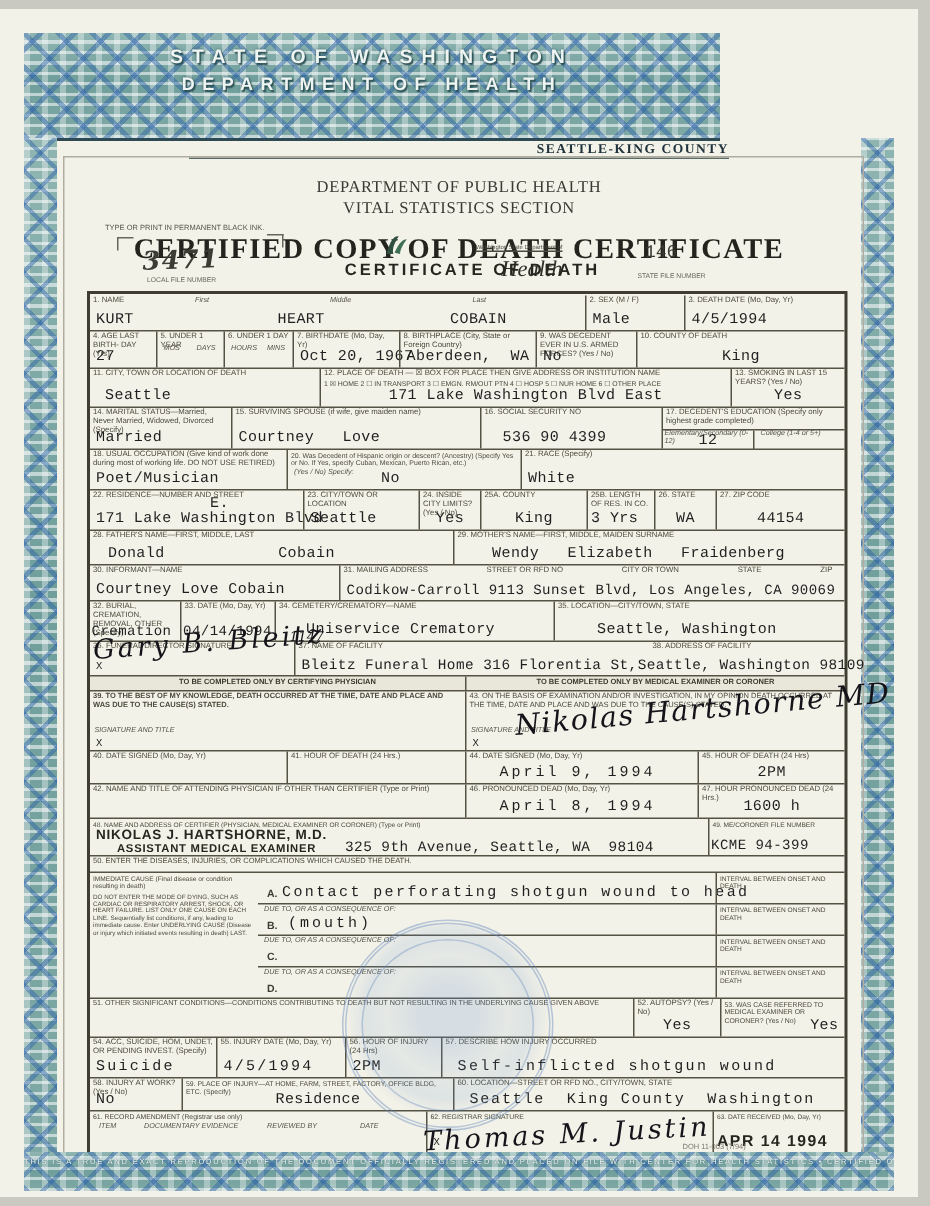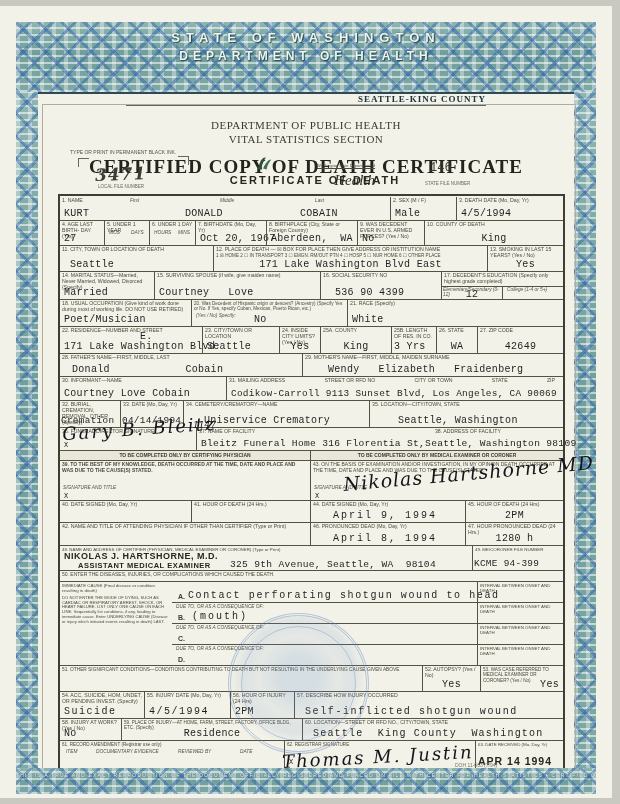--- a/index.html
+++ b/index.html
@@ -7,21 +7,21 @@
   .paper{position:absolute;left:0;top:6px;width:612px;height:792px;background:#f3f2e8;}
   
   .guil{
     background:
       repeating-linear-gradient(45deg, rgba(43,98,168,.45) 0 3px, transparent 3px 16px),
       repeating-linear-gradient(-45deg, rgba(43,98,168,.45) 0 3px, transparent 3px 16px),
       repeating-linear-gradient(0deg, rgba(255,255,255,.55) 0 2px, transparent 2px 7px),
       repeating-linear-gradient(90deg, rgba(255,255,255,.35) 0 4px, transparent 4px 12px),
       linear-gradient(#8fb5b1,#6f9e9b 45%,#7fa9a5);
   }
-  .banner{position:absolute;left:16px;top:16px;width:580px;height:70px;border-bottom:2px solid #2e4a55;}
+  .banner{position:absolute;left:16px;top:16px;width:464px;height:70px;border-bottom:2px solid #2e4a55;}
   .banner-text{position:absolute;left:0;right:0;top:8px;text-align:center;color:#eef4f2;font-weight:bold;letter-spacing:6px;font-size:13px;text-shadow:0 0 2px #30595c,1px 1px 1px #24484c;}
   .banner-text .l2{font-size:12px;letter-spacing:5px;margin-top:4px;}
   .county{position:absolute;left:0;right:0;top:88px;text-align:right;font-family:"Liberation Serif",serif;font-weight:bold;font-size:9px;letter-spacing:1px;color:#20323c;border-bottom:1px solid #5a6a66;width:360px;margin:0 auto;padding-bottom:1px;}
   .sideL{position:absolute;left:16px;top:86px;width:22px;height:680px;}
   .sideR{position:absolute;left:574px;top:86px;width:22px;height:680px;}
   .bottomband{position:absolute;left:16px;top:762px;width:580px;height:26px;}
   .microtext{position:absolute;left:0;right:0;top:4px;text-align:center;font-size:5px;color:#f0f5f3;letter-spacing:1.2px;text-shadow:0 0 1px #2c5558;white-space:nowrap;overflow:hidden;}
   .innerline{position:absolute;left:42px;top:98px;width:532px;height:664px;border:1px solid #b0ada0;pointer-events:none;}
   
   .dept{position:absolute;left:0;right:0;top:112px;text-align:center;font-family:"Liberation Serif",serif;font-size:11px;letter-spacing:.5px;color:#3a3a34;line-height:1.3;}
@@ -107,21 +107,21 @@
 
     <div class="seal"></div>
 
     <div class="row" style="height:24px">
       <div class="c" style="flex:0 0 330px">
         <i class="lbl">1. NAME</i>
         <i class="sub" style="left:70px;top:1px">First</i>
         <i class="sub" style="left:160px;top:1px">Middle</i>
         <i class="sub" style="left:255px;top:1px">Last</i>
         <b class="val" style="left:4px">KURT</b>
-        <b class="val" style="left:125px">DONALD</b>
+        <b class="val" style="left:125px">HEART</b>
         <b class="val" style="left:240px">COBAIN</b>
       </div>
       <div class="c" style="flex:0 0 66px">
         <i class="lbl">2. SEX (M / F)</i>
         <b class="val">Male</b>
       </div>
       <div class="c" style="flex:1">
         <i class="lbl">3. DEATH DATE (Mo, Day, Yr)</i>
         <b class="val">4/5/1994</b>
       </div>
@@ -241,21 +241,21 @@
       <div class="c" style="flex:0 0 45px">
         <i class="lbl">25B. LENGTH OF RES. IN CO.</i>
         <b class="val" style="left:2px">3 Yrs</b>
       </div>
       <div class="c" style="flex:0 0 41px">
         <i class="lbl">26. STATE</i>
         <b class="val ctr">WA</b>
       </div>
       <div class="c" style="flex:1">
         <i class="lbl">27. ZIP CODE</i>
-        <b class="val ctr">42649</b>
+        <b class="val ctr">44154</b>
       </div>
     </div>
 
     <div class="row" style="height:23px">
       <div class="c" style="flex:0 0 242px">
         <i class="lbl">28. FATHER'S NAME—FIRST, MIDDLE, LAST</i>
         <b class="val" style="left:12px">Donald            Cobain</b>
       </div>
       <div class="c" style="flex:1">
         <i class="lbl">29. MOTHER'S NAME—FIRST, MIDDLE, MAIDEN SURNAME</i>
@@ -351,21 +351,21 @@
     <div class="row" style="height:23px">
       <div class="c" style="flex:0 0 250px">
         <i class="lbl">42. NAME AND TITLE OF ATTENDING PHYSICIAN IF OTHER THAN CERTIFIER (Type or Print)</i>
       </div>
       <div class="c" style="flex:0 0 155px">
         <i class="lbl">46. PRONOUNCED DEAD (Mo, Day, Yr)</i>
         <b class="val" style="left:22px;letter-spacing:2px">April 8, 1994</b>
       </div>
       <div class="c" style="flex:1">
         <i class="lbl">47. HOUR PRONOUNCED DEAD (24 Hrs.)</i>
-        <b class="val ctr">1280 h</b>
+        <b class="val ctr">1600 h</b>
       </div>
     </div>
 
     <div class="row" style="height:25px">
       <div class="c" style="flex:0 0 412px">
         <i class="lbl" style="font-size:4.4px">48. NAME AND ADDRESS OF CERTIFIER (PHYSICIAN, MEDICAL EXAMINER OR CORONER) (Type or Print)</i>
         <b class="val stamp" style="left:4px;bottom:9px;font-family:'Liberation Sans',sans-serif;font-size:9px">NIKOLAS J. HARTSHORNE, M.D.</b>
         <b class="val stamp" style="left:18px;bottom:0;font-family:'Liberation Sans',sans-serif;font-size:7.5px">ASSISTANT MEDICAL EXAMINER</b>
         <b class="val" style="left:170px;bottom:0;font-size:9.6px">325 9th Avenue, Seattle, WA  98104</b>
       </div>

